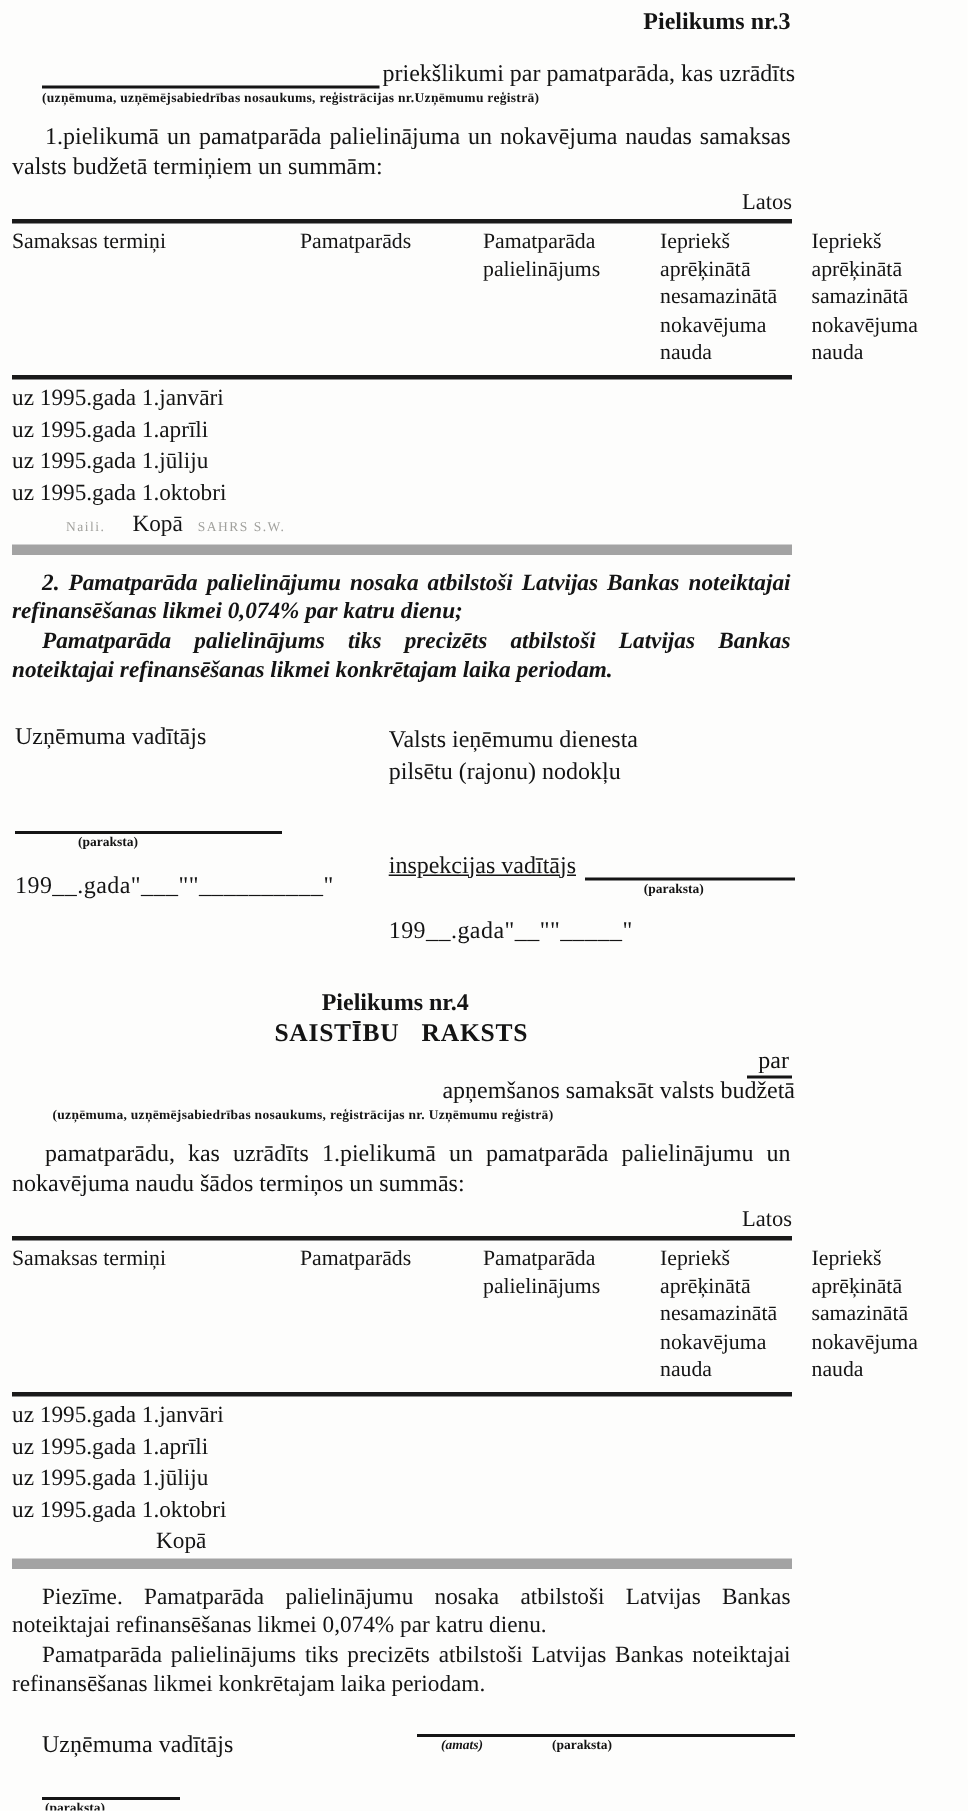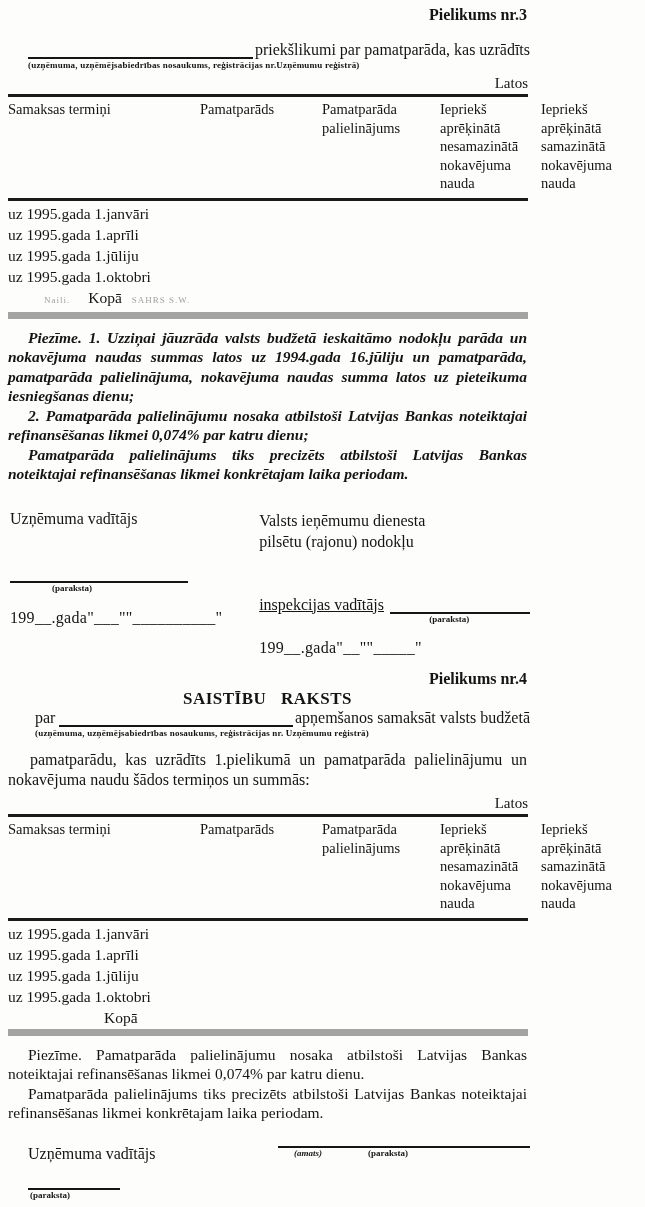--- a/index.html
+++ b/index.html
@@ -7,21 +7,21 @@
     width:645px;height:1207px;position:relative;
     font-family:"Liberation Serif","DejaVu Serif",serif;
     color:#141414;background:#fdfdfc;overflow:hidden;
   }
   .sec{position:absolute;left:0;width:535px;}
   #sec3{top:0;}
   #sec4{top:660px;}
 
   .appendix-title{font-weight:bold;font-size:16px;text-align:right;padding-right:8px;}
   #sec3 .appendix-title{margin-top:6px;}
-  #sec4 .appendix-title{margin-top:10px;}
+  #sec4 .appendix-title{text-align:center;}
 
   .doc-heading{text-align:center;font-weight:bold;font-size:17px;word-spacing:10px;letter-spacing:.5px;margin-top:1px;}
 
   .introline{display:flex;align-items:flex-end;margin:17px 5px 0 28px;font-size:16px;line-height:18px;white-space:nowrap;}
   .introline .blank{flex:1;border-bottom:2px solid #151515;height:15px;margin-right:2px;min-width:30px;}
   .introline .lead{margin-right:4px;}
   .small-caption{font-size:9px;font-weight:bold;letter-spacing:.2px;margin:1px 0 0 28px;white-space:nowrap;}
   #sec4 .small-caption{margin-left:35px;}
 
   .bodypar{font-size:16px;line-height:20px;text-align:justify;margin:12px 8px 0 8px;text-indent:22px;}
@@ -79,20 +79,21 @@
 
 <section class="sec" id="sec3">
   <div class="appendix-title">Pielikums nr.3</div>
 
   <div class="introline">
     <span class="blank"></span>
     <span>priekšlikumi par pamatparāda, kas uzrādīts</span>
   </div>
   <div class="small-caption">(uzņēmuma, uzņēmējsabiedrības nosaukums, reģistrācijas nr.Uzņēmumu reģistrā)</div>
 
+  <p class="bodypar">1.pielikumā un pamatparāda palielinājuma un nokavējuma naudas samaksas valsts budžetā termiņiem un summām:</p>
 
   <div class="latos">Latos</div>
 
   <div class="tbl">
     <div class="tbl-head">
       <div class="cell">Samaksas termiņi</div>
       <div class="cell">Pamatparāds</div>
       <div class="cell">Pamatparāda palielinājums</div>
       <div class="cell">Iepriekš aprēķinātā nesamazinātā nokavējuma nauda</div>
       <div class="cell">Iepriekš aprēķinātā samazinātā nokavējuma nauda</div>
@@ -104,21 +105,20 @@
       <div class="tbl-row">uz 1995.gada 1.oktobri</div>
       <div class="tbl-row tbl-total">
         <span class="artifact l">Naili.</span>
         <span>Kopā</span>
         <span class="artifact r">SAHRS S.W.</span>
       </div>
     </div>
   </div>
 
   <div class="notes">
-    <p class="note">Piezīme. 1. Uzziņai jāuzrāda valsts budžetā ieskaitāmo nodokļu parāda un nokavējuma naudas summas latos uz 1994.gada 16.jūliju un pamatparāda, pamatparāda palielinājuma, nokavējuma naudas summa latos uz pieteikuma iesniegšanas dienu;</p>
     <p class="note">2. Pamatparāda palielinājumu nosaka atbilstoši Latvijas Bankas noteiktajai refinansēšanas likmei 0,074% par katru dienu;</p>
     <p class="note">Pamatparāda palielinājums tiks precizēts atbilstoši Latvijas Bankas noteiktajai refinansēšanas likmei konkrētajam laika periodam.</p>
   </div>
 
   <div class="sig">
     <div class="col-l">
       <div class="role">Uzņēmuma vadītājs</div>
       <div class="sigrule"></div>
       <div class="rule-caption">(paraksta)</div>
       <div class="dateline">199__.gada"___""__________"</div>
@@ -133,21 +133,21 @@
       <div class="rule-caption">(paraksta)</div>
       <div class="dateline">199__.gada"__""_____"</div>
     </div>
   </div>
 </section>
 
 <section class="sec" id="sec4">
   <div class="appendix-title">Pielikums nr.4</div>
   <div class="doc-heading">SAISTĪBU RAKSTS</div>
 
-  <div class="introline" style="margin-top:0;margin-left:35px;">
+  <div class="introline" style="margin-top:0;margin-left:35px;flex-direction:column;">
     <span class="lead">par</span>
     <span class="blank"></span>
     <span>apņemšanos samaksāt valsts budžetā</span>
   </div>
   <div class="small-caption">(uzņēmuma, uzņēmējsabiedrības nosaukums, reģistrācijas nr. Uzņēmumu reģistrā)</div>
 
   <p class="bodypar">pamatparādu, kas uzrādīts 1.pielikumā un pamatparāda palielinājumu un nokavējuma naudu šādos termiņos un summās:</p>
 
   <div class="latos">Latos</div>
 

